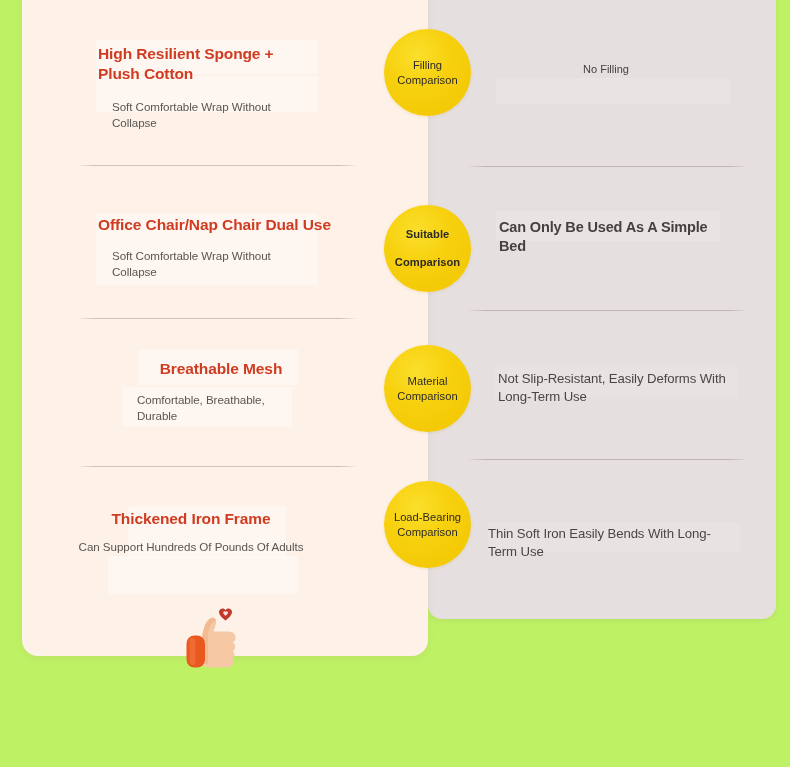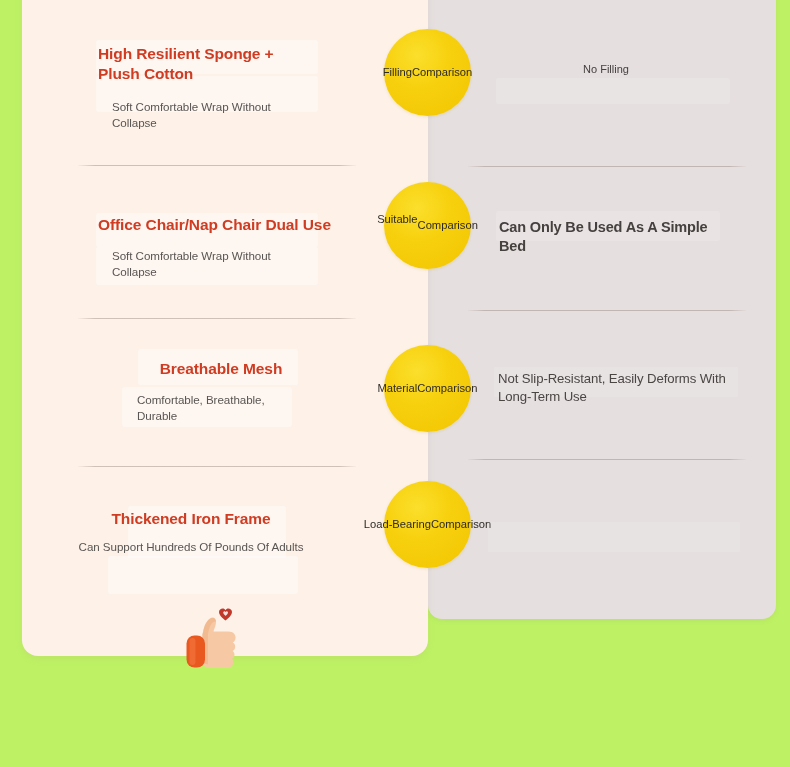--- a/index.html
+++ b/index.html
@@ -99,20 +99,21 @@
 
   
   .circle {
     position: absolute;
     left: 384px;
     width: 87px;
     height: 87px;
     border-radius: 50%;
     background: radial-gradient(circle at 38% 30%, #fbdf2c 0%, #f7d00d 42%, #f2c502 100%);
     display: flex;
+    flex-direction: column;
     align-items: center;
     justify-content: center;
     color: #2e2a26;
     font-size: 11.2px;
     line-height: 1.3;
     text-align: center;
     box-shadow: 0 1px 3px rgba(190,160,20,0.18);
   }
   .circle span { display: block; white-space: nowrap; }
   .circle.spaced span:first-child { margin-bottom: 13px; }
@@ -189,21 +190,21 @@
   <div class="rule rule-right" style="top:166px;"></div>
 
   <div class="row r1">
     <div class="cell-left">
       <div class="ghost" style="left:18px; top:38px; width:222px; height:34px;"></div>
       <div class="ghost" style="left:18px; top:72px; width:222px; height:38px;"></div>
       <div class="title-left align-left" style="margin-left:20px; margin-top:40px; width:260px;">Office Chair/Nap Chair Dual Use</div>
       <div class="sub-left align-left" style="margin-left:34px; margin-top:13px; width:200px;">Soft Comfortable Wrap Without Collapse</div>
     </div>
 
-    <div class="circle spaced" style="top:7px;">
+    <div class="circle spaced" style="top:30px;font-weight:bold;">
       <span>Suitable</span>
       <span>Comparison</span>
     </div>
 
     <div class="cell-right">
       <div class="ghost" style="left:28px; top:36px; width:224px; height:30px; background:rgba(255,255,255,0.15);"></div>
       <div class="text-right-mid align-left" style="margin-left:31px; margin-top:43px; width:230px;">Can Only Be Used As A Simple Bed</div>
     </div>
   </div>
   <div class="rule rule-left" style="top:318px;"></div>
@@ -238,20 +239,21 @@
       <div class="sub-left align-center" style="margin-left:-12px; margin-top:10px; width:250px;">Can Support Hundreds Of Pounds Of Adults</div>
     </div>
 
     <div class="circle" style="top:3px;">
       <span>Load-Bearing</span>
       <span>Comparison</span>
     </div>
 
     <div class="cell-right">
       <div class="ghost" style="left:20px; top:44px; width:252px; height:30px; background:rgba(255,255,255,0.14);"></div>
+      <div class="text-right-sm align-left" style="margin-left:20px; margin-top:47px; width:248px;">Thin Soft Iron Easily Bends With Long-Term Use</div>
     </div>
   </div>
 
   <div id="thumb">
     <svg width="72" height="70" viewBox="0 0 72 70" xmlns="http://www.w3.org/2000/svg">
 
       <g>
         <path d="M41 6 C41 2.5 46 1 47.5 4.2 C49 1 54 2.5 54 6 C54 10 47.5 14.5 47.5 14.5 C47.5 14.5 41 10 41 6 Z" fill="#c0392b"></path>
         <path d="M45.2 6.6 C45.2 5.2 47 4.6 47.6 5.9 C48.2 4.6 50 5.2 50 6.6 C50 8.2 47.6 10 47.6 10 C47.6 10 45.2 8.2 45.2 6.6 Z" fill="#ffffff" opacity="0.85"></path>
       </g>

